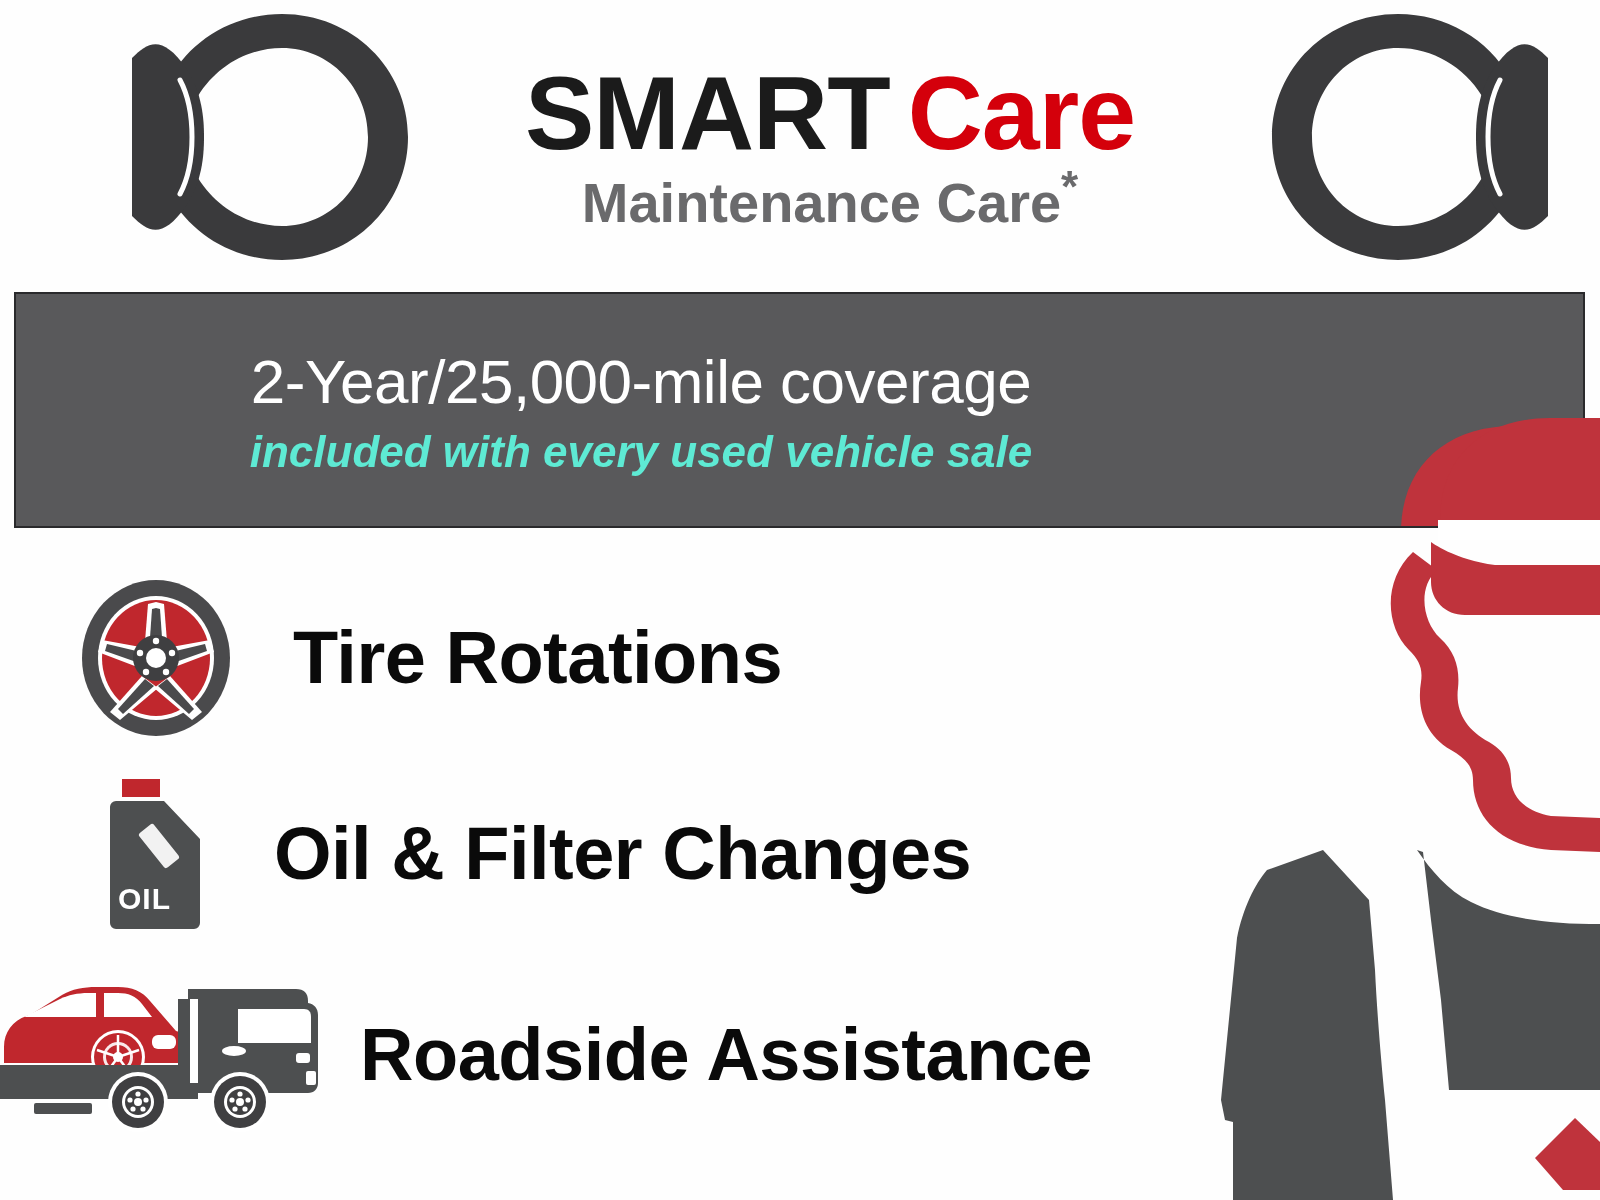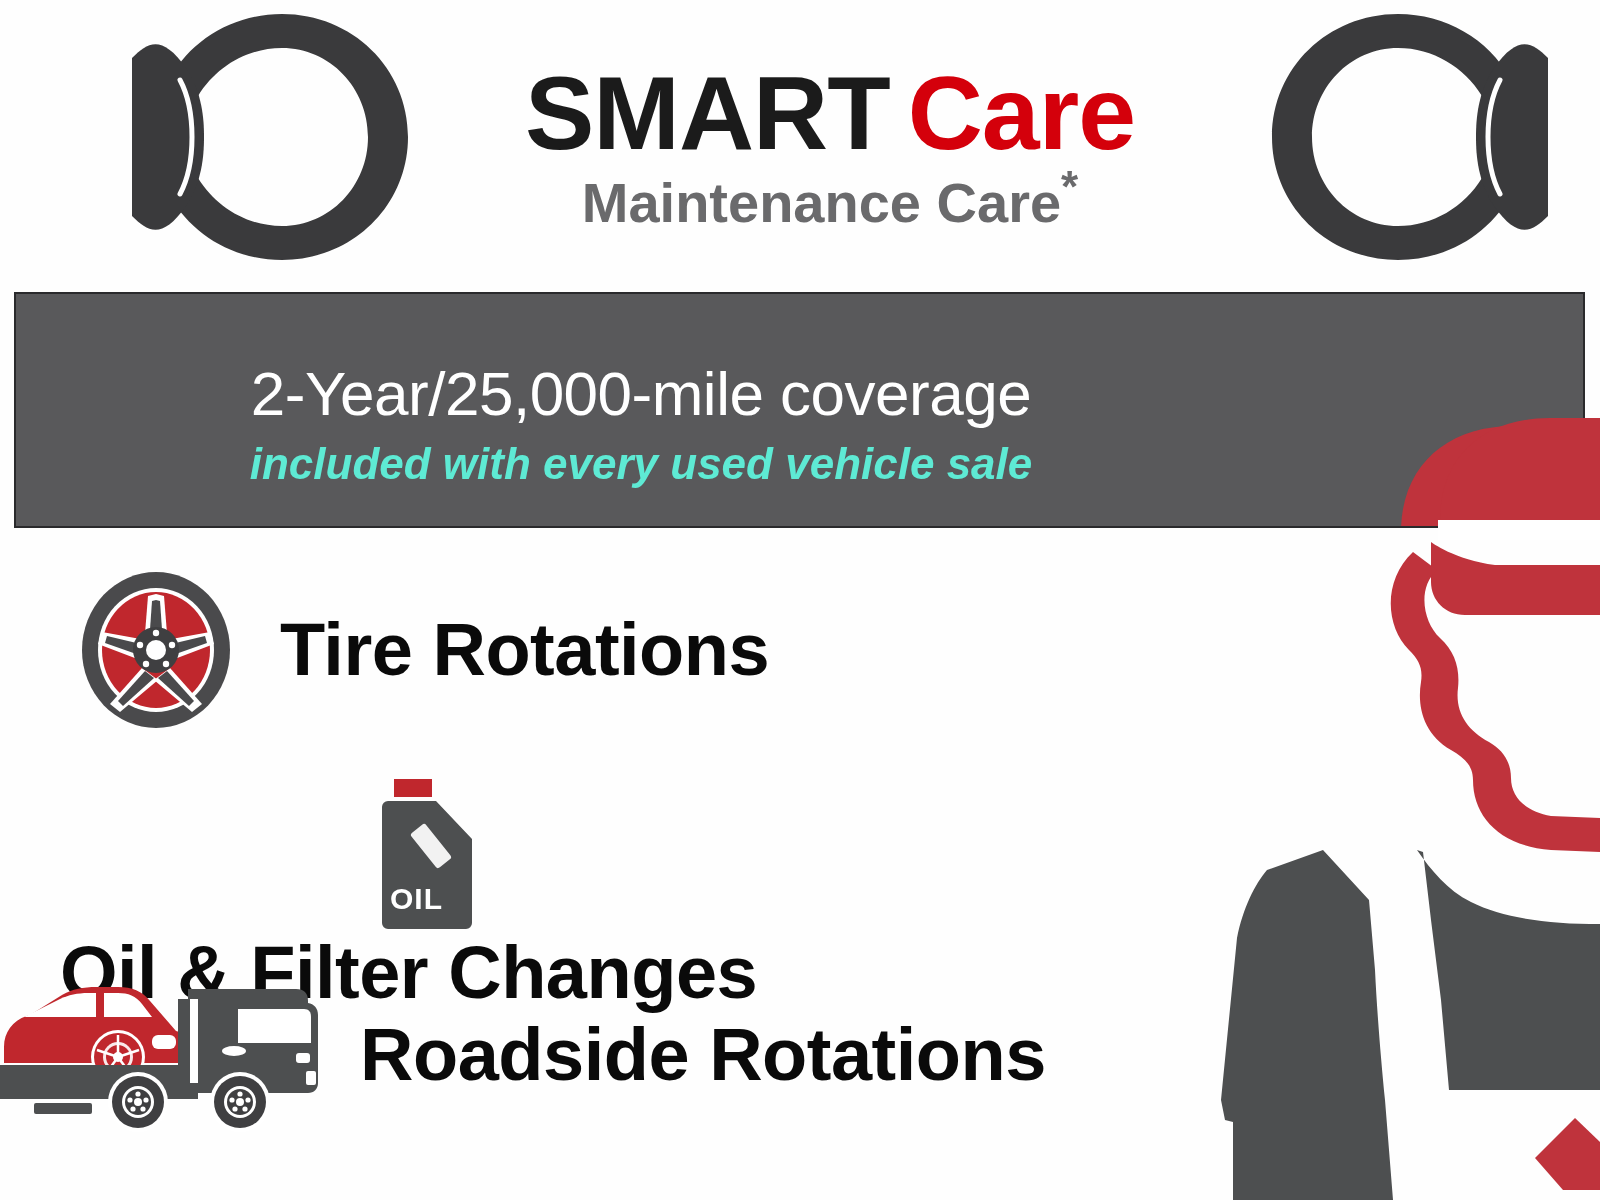--- a/index.html
+++ b/index.html
@@ -37,43 +37,43 @@
 
   
   .banner{
     position:absolute;left:14px;top:292px;width:1571px;height:236px;
     background:#59595b;
     border:2px solid #2a2a2c;
     box-sizing:border-box;
     overflow:hidden;
   }
   .banner-inner{
-    position:absolute;left:0;top:12px;width:1250px;height:236px;
+    position:absolute;left:0;top:0;width:1250px;height:236px;
     display:flex;flex-direction:column;align-items:center;justify-content:center;text-align:center;
   }
   .banner-l1{
     color:#ffffff;font-size:62px;line-height:70px;font-weight:400;
     white-space:nowrap;letter-spacing:-0.5px;
   }
   .banner-l2{
     color:#5eead4;font-size:44px;line-height:50px;font-weight:bold;font-style:italic;
     white-space:nowrap;margin-top:10px;
   }
   
   .banner-hat{
     position:absolute;right:-10px;bottom:-6px;width:240px;height:130px;
   }
 
   
   .features{position:absolute;left:0;top:560px;width:1180px;height:640px;}
   .feature{
     position:absolute;left:0;display:flex;align-items:center;
   }
-  .f1{top:10px;}
-  .f2{top:215px;flex-direction:column;}
+  .f1{top:18px;gap:13px;}
+  .f2{top:215px;}
   .f3{top:415px;}
   .f-icon{position:relative;flex:0 0 auto;}
   .f-label{
     font-size:74px;line-height:80px;font-weight:bold;color:#0a0a0a;
     white-space:nowrap;letter-spacing:-0.5px;
   }
 
   .icon-tire{width:160px;height:160px;margin-left:76px;}
   .lbl-tire{margin-left:44px;}
 
@@ -276,21 +276,21 @@
             <g fill="#ffffff">
               <circle cx="240" cy="119" r="2.6"></circle>
                 <circle cx="248" cy="125" r="2.6"></circle>
               <circle cx="245" cy="134" r="2.6"></circle>
                 <circle cx="235" cy="134" r="2.6"></circle>
               <circle cx="232" cy="125" r="2.6"></circle>
             </g>
           </g>
         </svg>
       </div>
-      <div class="f-label lbl-tow">Roadside Rotations</div>
+      <div class="f-label lbl-tow">Roadside Assistance</div>
     </div>
   </div>
 
   <div class="mechanic">
     <svg viewBox="0 0 445 800" width="445" height="800">
 
       <path d="M285 120 C285 55 330 18 395 18 L445 18 L445 120 Z" fill="#bf333c"></path>
 
       <path d="M283 120 L445 120 L445 140 L283 140 Z" fill="#ffffff"></path>
 

